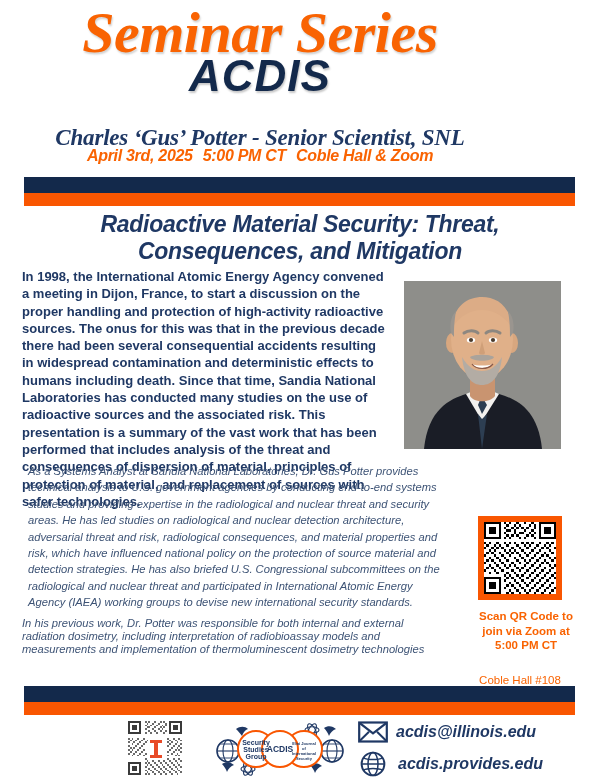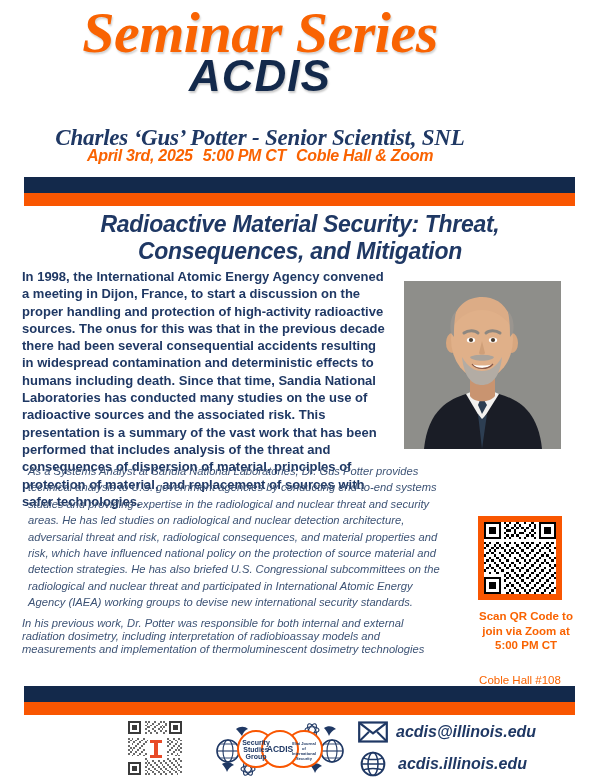--- a/index.html
+++ b/index.html
@@ -723,18 +723,18 @@
       <div class="contact-row web">
         <span class="contact-icon">
           <svg width="26" height="26" viewBox="0 0 26 26" xmlns="http://www.w3.org/2000/svg">
             <circle cx="13" cy="13" r="11.4" fill="#ffffff" stroke="#1F3864" stroke-width="1.9"></circle>
             <ellipse cx="13" cy="13" rx="5" ry="11.4" fill="none" stroke="#1F3864" stroke-width="1.5"></ellipse>
             <line x1="1.6" y1="13" x2="24.4" y2="13" stroke="#1F3864" stroke-width="1.5"></line>
             <path d="M3.6 6.8 C7 9 19 9 22.4 6.8" fill="none" stroke="#1F3864" stroke-width="1.4"></path>
             <path d="M3.6 19.2 C7 17 19 17 22.4 19.2" fill="none" stroke="#1F3864" stroke-width="1.4"></path>
           </svg>
         </span>
-        <span class="contact-text">acdis.illinois.edu</span>
+        <span class="contact-text">acdis.provides.edu</span>
       </div>
     </div>
 
   </div>
 </div>
 
 </body></html>

